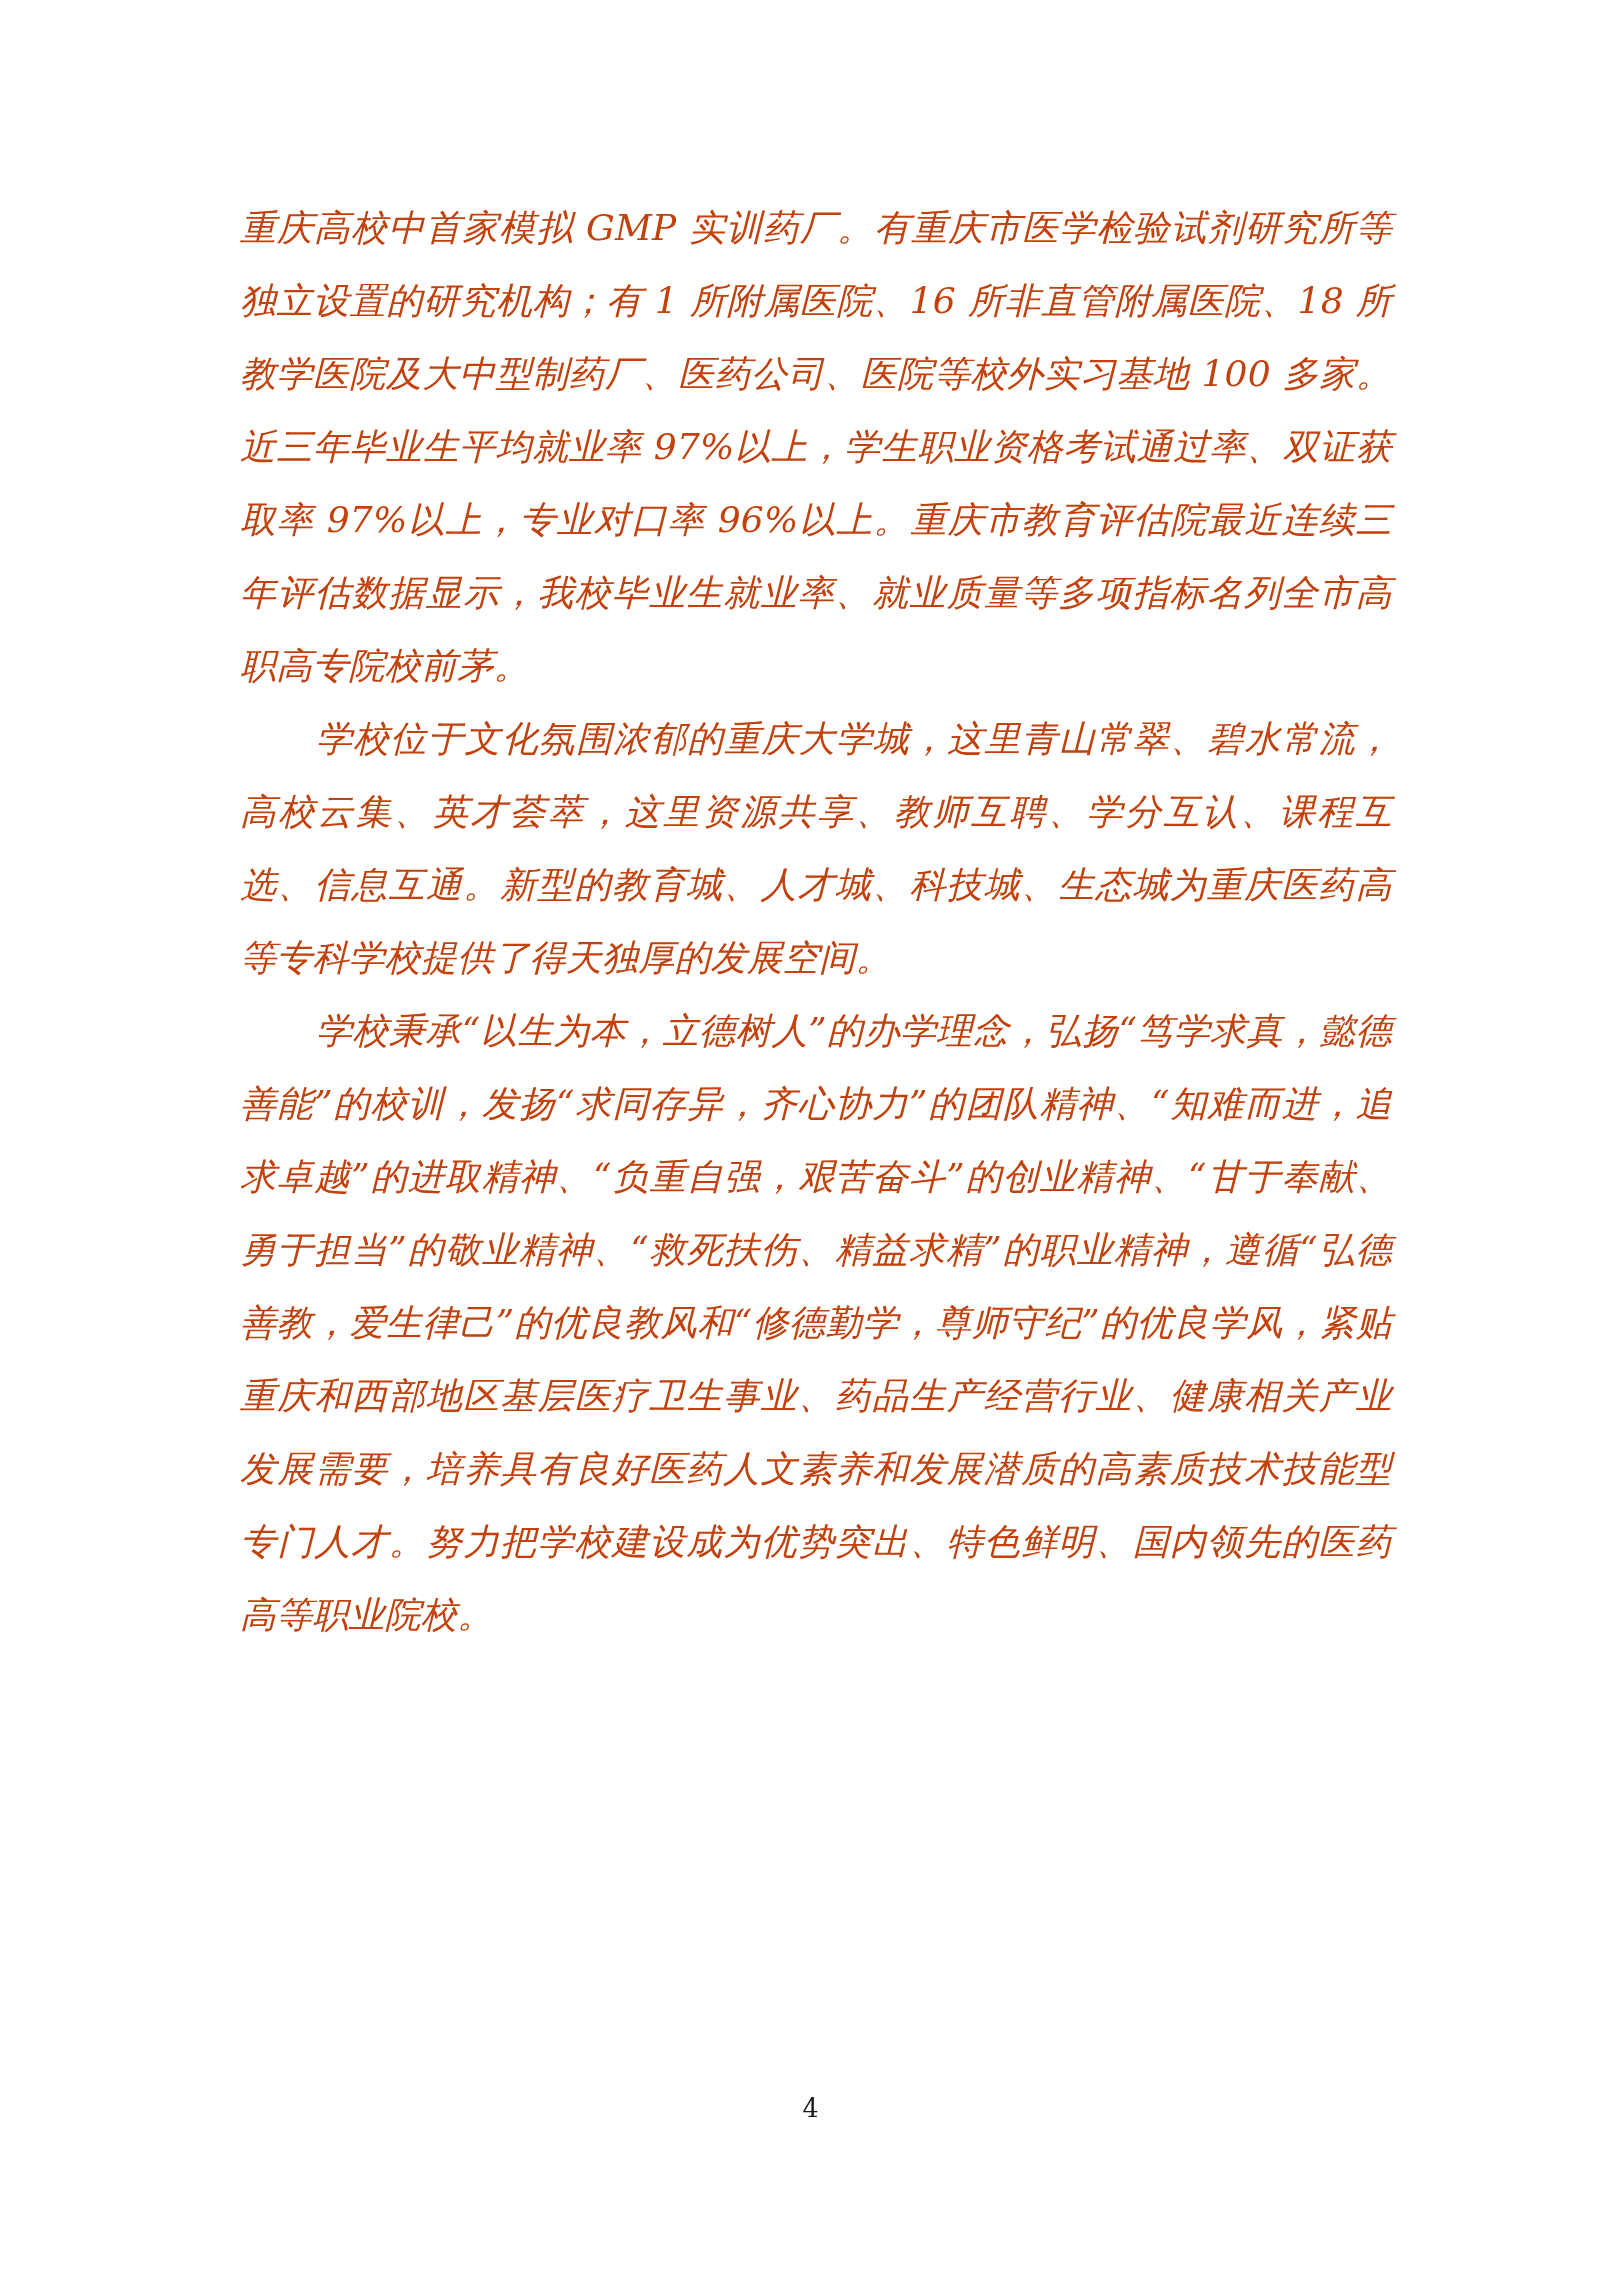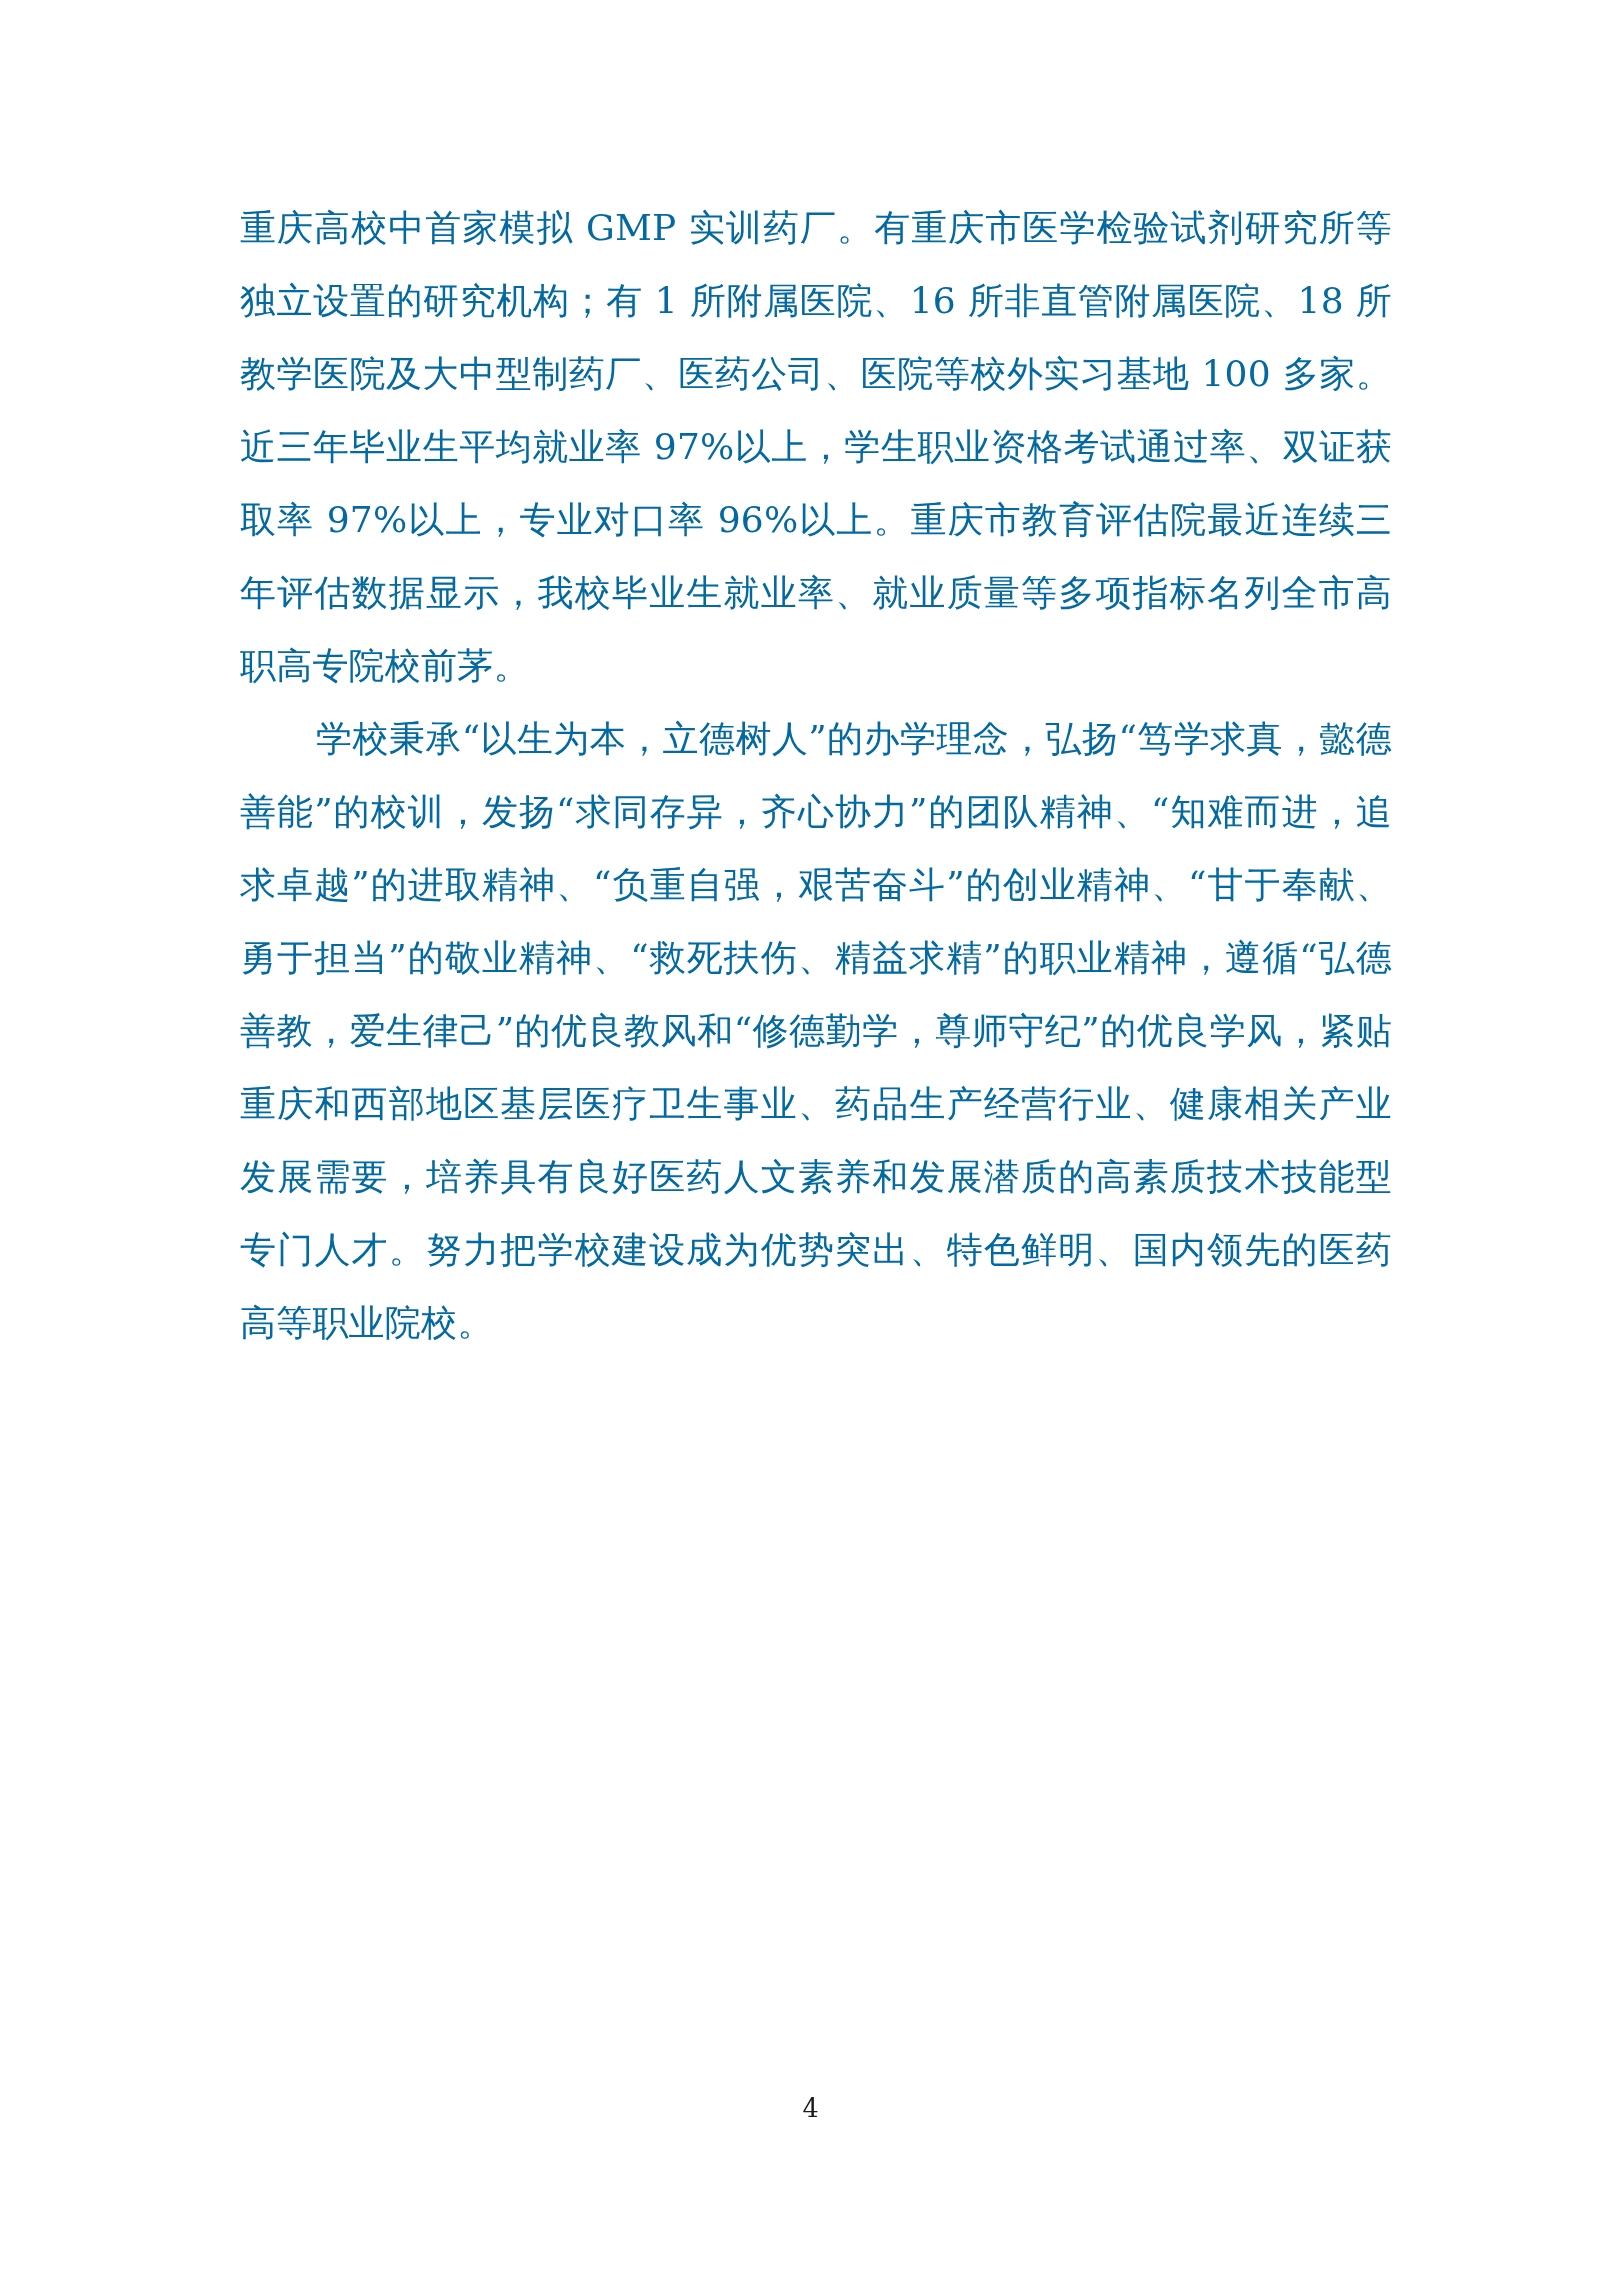--- a/index.html
+++ b/index.html
@@ -18,26 +18,27 @@
   .content {
     position: absolute;
     left: 240px;
     top: 191px;
     width: 1152px;
   }
   .para {
     font-family: "DejaVu Serif", "Liberation Serif", serif;
     font-size: 36px;
     line-height: 73px;
-    color: #0369a1;
+    color: #c2410c;
     text-align: justify;
     text-justify: inter-ideograph;
     margin: 0 0 0 0;
     letter-spacing: 0.2px;
     white-space: pre-wrap;
+    font-style: italic;
   }
   .para.indent {
     text-indent: 76px;
   }
   .page-number {
     position: absolute;
     left: 0;
     right: 0;
     top: 2093px;
     text-align: center;
@@ -45,17 +46,18 @@
     font-size: 25.5px;
     color: #1a1a1a;
   }
 </style>
 </head>
 <body>
 
 <div class="page">
   <div class="content">
     <p class="para">重庆高校中首家模拟 GMP 实训药厂。有重庆市医学检验试剂研究所等独立设置的研究机构；有 1 所附属医院、16 所非直管附属医院、18 所教学医院及大中型制药厂、医药公司、医院等校外实习基地 100 多家。近三年毕业生平均就业率 97%以上，学生职业资格考试通过率、双证获取率 97%以上，专业对口率 96%以上。重庆市教育评估院最近连续三年评估数据显示，我校毕业生就业率、就业质量等多项指标名列全市高职高专院校前茅。</p>
+    <p class="para indent">学校位于文化氛围浓郁的重庆大学城，这里青山常翠、碧水常流，高校云集、英才荟萃，这里资源共享、教师互聘、学分互认、课程互选、信息互通。新型的教育城、人才城、科技城、生态城为重庆医药高等专科学校提供了得天独厚的发展空间。</p>
     <p class="para indent">学校秉承“以生为本，立德树人”的办学理念，弘扬“笃学求真，懿德善能”的校训，发扬“求同存异，齐心协力”的团队精神、“知难而进，追求卓越”的进取精神、“负重自强，艰苦奋斗”的创业精神、“甘于奉献、勇于担当”的敬业精神、“救死扶伤、精益求精”的职业精神，遵循“弘德善教，爱生律己”的优良教风和“修德勤学，尊师守纪”的优良学风，紧贴重庆和西部地区基层医疗卫生事业、药品生产经营行业、健康相关产业发展需要，培养具有良好医药人文素养和发展潜质的高素质技术技能型专门人才。努力把学校建设成为优势突出、特色鲜明、国内领先的医药高等职业院校。</p>
   </div>
   <div class="page-number">4</div>
 </div>
 
 
 </body></html>

